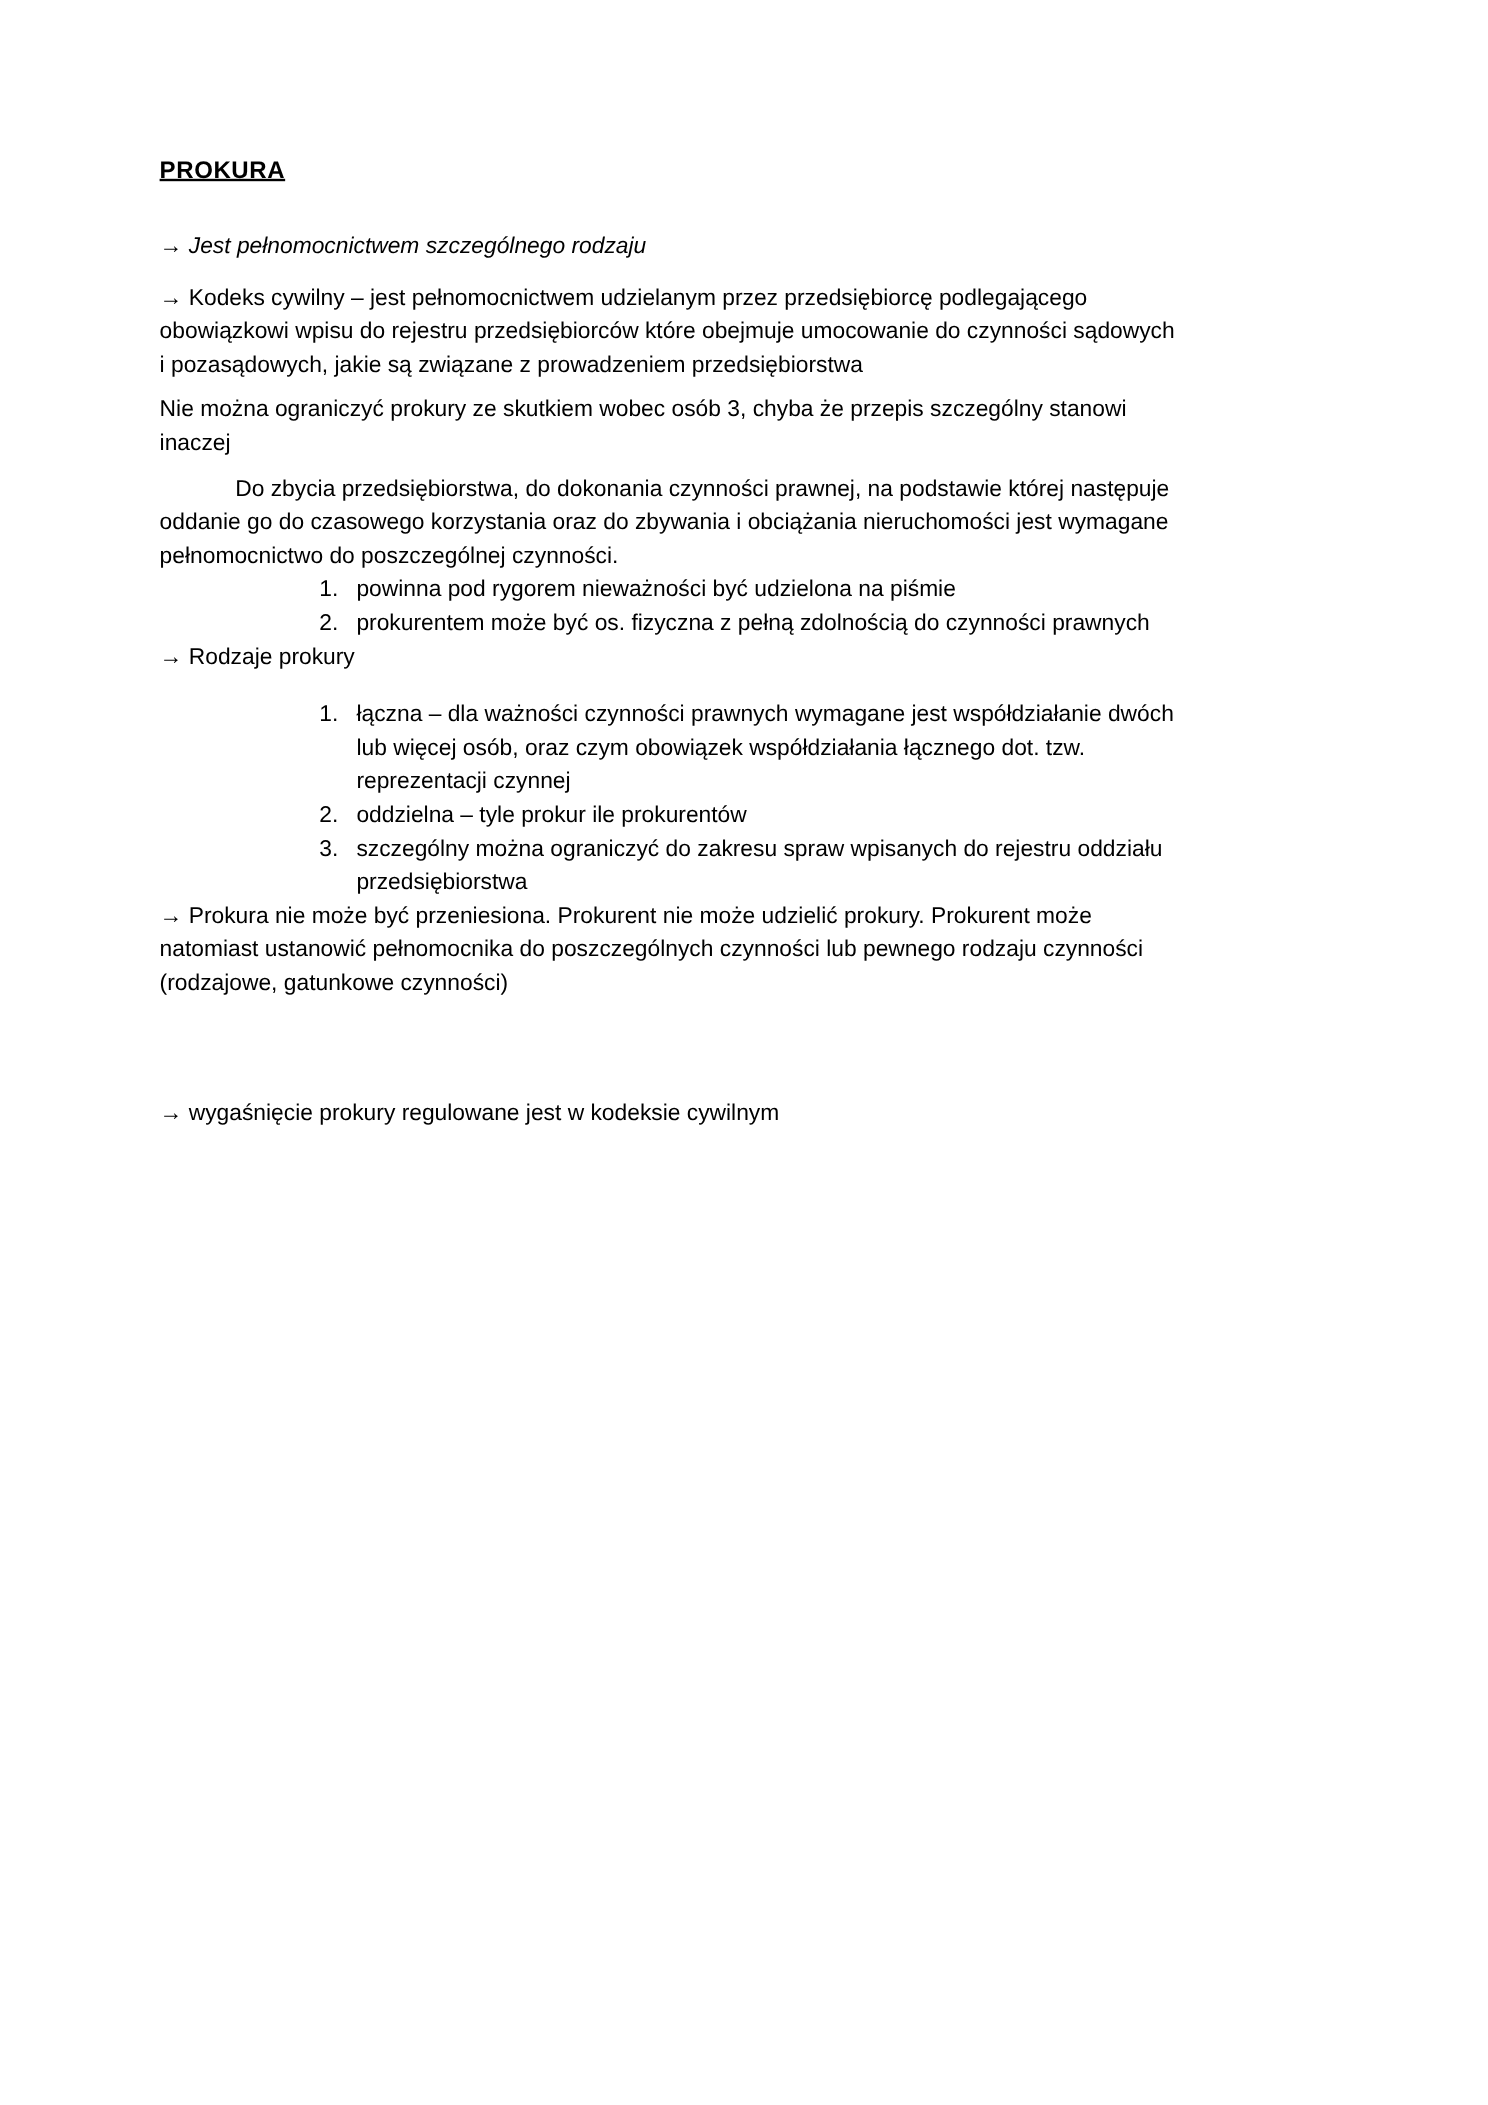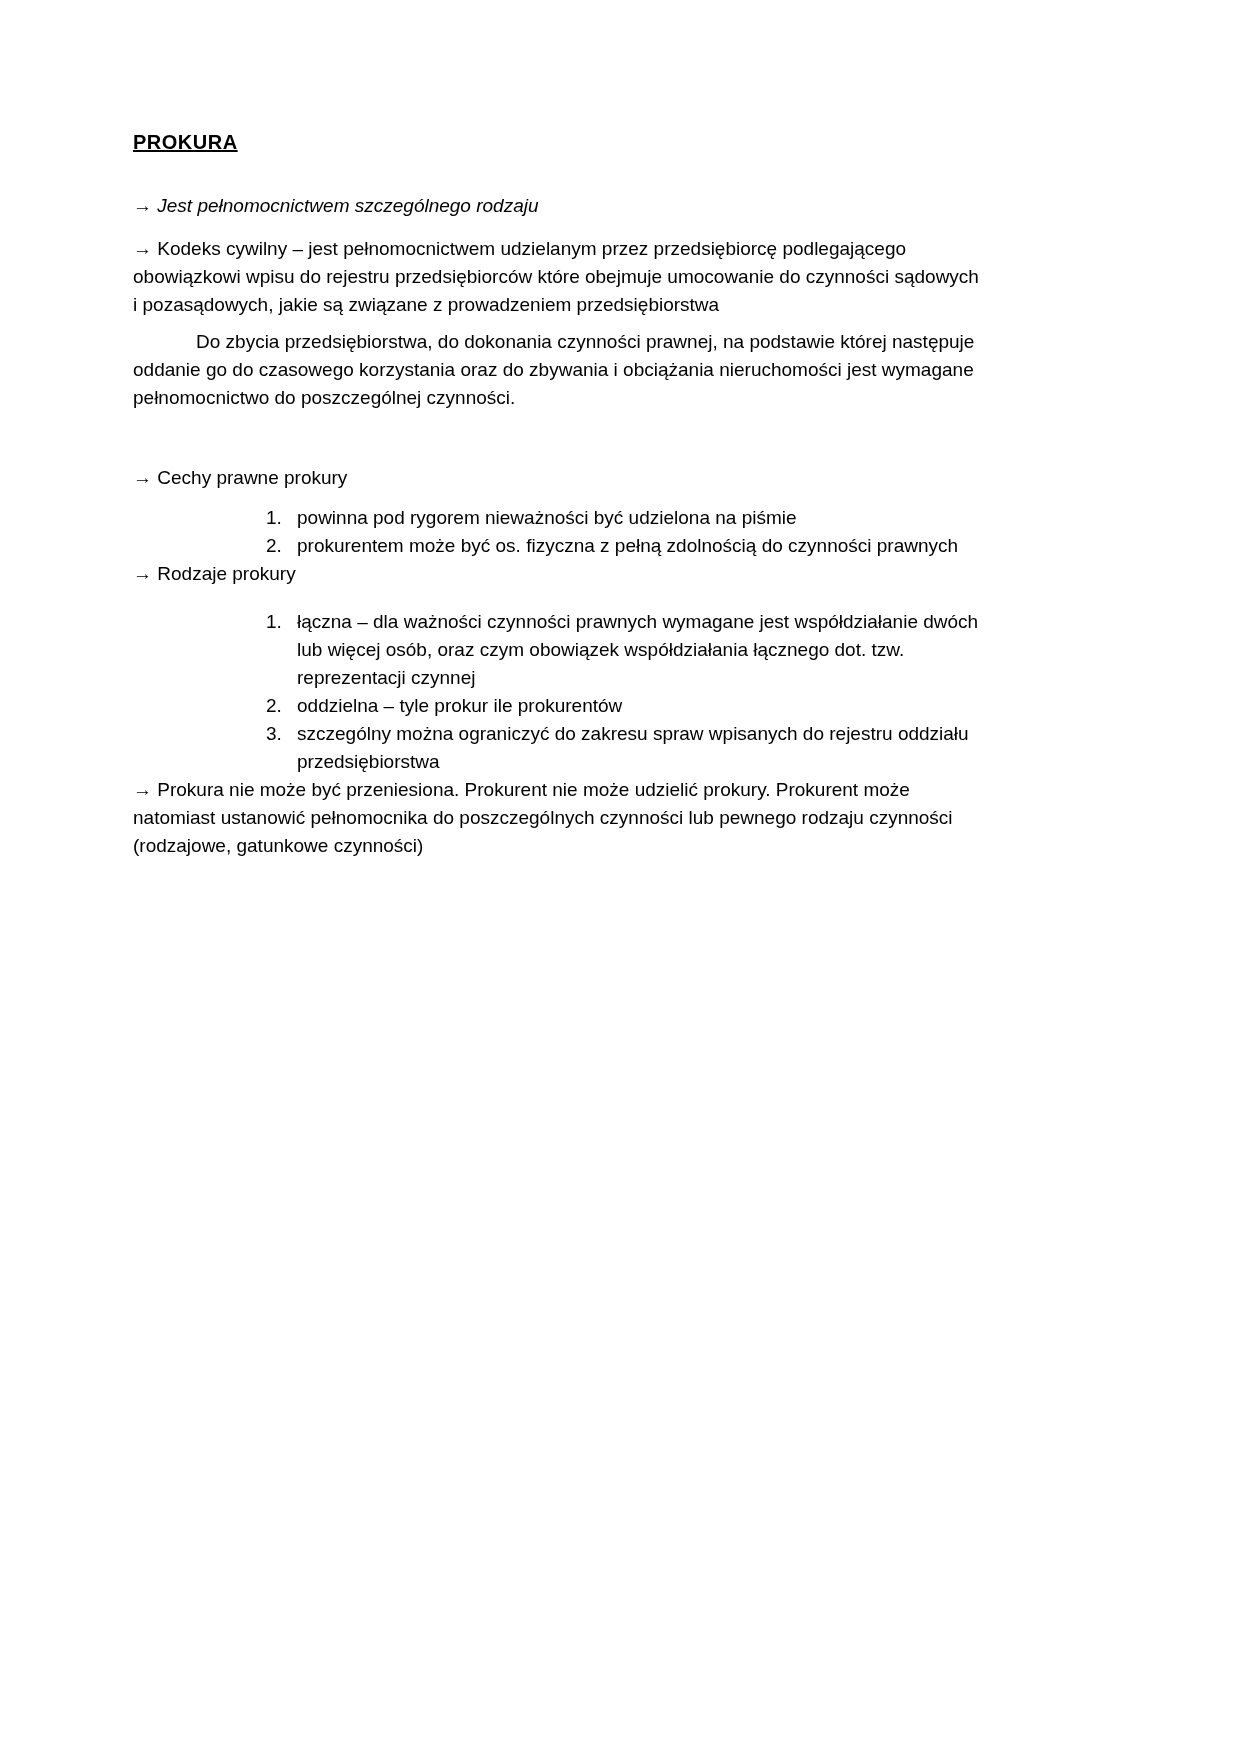--- a/index.html
+++ b/index.html
@@ -54,24 +54,24 @@
 
 <div class="page">
   <div class="content">
 
     <h1 class="doc-title">PROKURA</h1>
 
     <p class="para p-intro"><span class="arrow">→</span> <span>Jest pełnomocnictwem szczególnego rodzaju</span></p>
 
     <p class="para p-kodeks"><span class="arrow">→</span> <span>Kodeks cywilny – jest pełnomocnictwem udzielanym przez przedsiębiorcę podlegającego obowiązkowi wpisu do rejestru przedsiębiorców które obejmuje umocowanie do czynności sądowych i pozasądowych, jakie są związane z prowadzeniem przedsiębiorstwa</span></p>
 
+    <p class="para p-ogran">Nie można ograniczyć prokury ze skutkiem wobec osób 3, chyba że przepis szczególny stanowi inaczej</p>
 
     <p class="para p-zbycie">Do zbycia przedsiębiorstwa, do dokonania czynności prawnej, na podstawie której następuje oddanie go do czasowego korzystania oraz do zbywania i obciążania nieruchomości jest wymagane pełnomocnictwo do poszczególnej czynności.</p>
 
-    <p class="para h-cechy"><span class="arrow">→</span> <span>Cechy prawne prokury</span></p>
 
     <div class="num-list">
       <div class="num-item">
         <span class="num">1.</span>
         <span class="num-text">powinna pod rygorem nieważności być udzielona na piśmie</span>
       </div>
       <div class="num-item">
         <span class="num">2.</span>
         <span class="num-text">prokurentem może być os. fizyczna z pełną zdolnością do czynności prawnych</span>
       </div>
@@ -89,15 +89,16 @@
         <span class="num-text">oddzielna – tyle prokur ile prokurentów</span>
       </div>
       <div class="num-item">
         <span class="num">3.</span>
         <span class="num-text">szczególny można ograniczyć do zakresu spraw wpisanych do rejestru oddziału przedsiębiorstwa</span>
       </div>
     </div>
 
     <p class="para p-przen"><span class="arrow">→</span> <span>Prokura nie może być przeniesiona. Prokurent nie może udzielić prokury. Prokurent może natomiast ustanowić pełnomocnika do poszczególnych czynności lub pewnego rodzaju czynności (rodzajowe, gatunkowe czynności)</span></p>
 
+    <p class="para p-wygas"><span class="arrow">→</span> <span>wygaśnięcie prokury regulowane jest w kodeksie cywilnym</span></p>
 
   </div>
 </div>
 
 </body></html>

